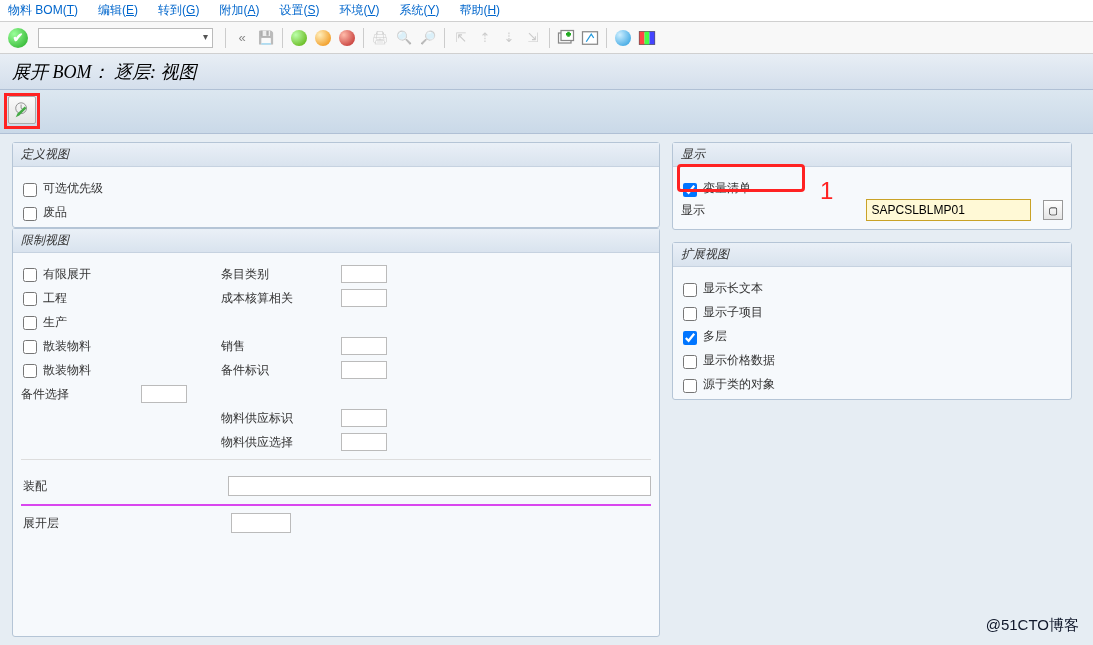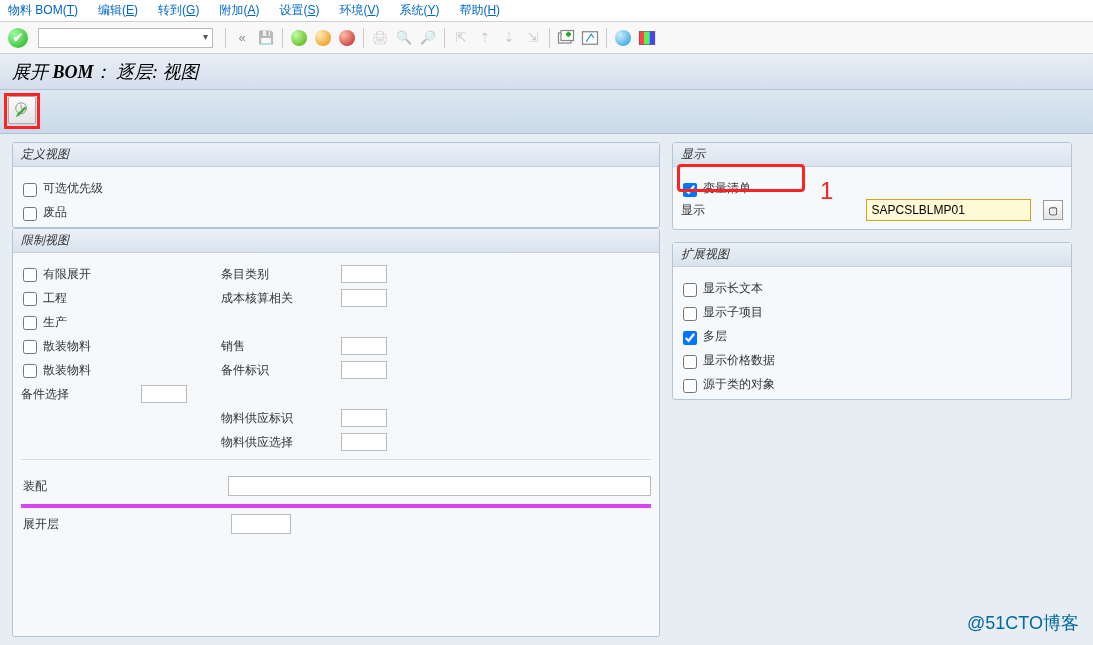--- a/index.html
+++ b/index.html
@@ -19,21 +19,21 @@
     .tb-btn { width: 20px; height: 20px; display: flex; align-items: center; justify-content: center; cursor: pointer; font-size: 13px; border-radius: 2px; }
     .green-circ { width: 16px; height: 16px; border-radius: 50%; background: radial-gradient(circle at 30% 30%, #bfa, #5a0); }
     .red-circ { width: 16px; height: 16px; border-radius: 50%; background: radial-gradient(circle at 30% 30%, #fba, #b22); }
     .lightblue-circ { width: 16px; height: 16px; border-radius: 50%; background: radial-gradient(circle at 30% 30%, #cef, #29d); }
     .disabled { opacity: 0.4; }
     .tb-glyph { color: #888; }
     
     
     .titlebar { background: linear-gradient(#e8eef5, #d4dfec); height: 36px; padding: 6px 12px; border-bottom: 1px solid #b0c0d5; }
     .title-text { font-size: 18px; font-style: italic; font-family: Georgia, serif; }
-    .title-text b { font-weight: bold; }
+    .title-text b { font-weight: normal; }
     
     
     .subtoolbar { background: linear-gradient(#dce7f0, #cad9e8); height: 44px; padding: 6px 8px; border-bottom: 1px solid #b0c0d5; position: relative; }
     .exec-btn { width: 28px; height: 28px; display: flex; align-items: center; justify-content: center; cursor: pointer; background: linear-gradient(#fafafa,#e5e5e5); border: 1px solid #aaa; border-radius: 2px; }
     .exec-btn svg { width: 18px; height: 18px; }
     .annot-box { position: absolute; border: 3px solid #f22; }
     .annot-text { position: absolute; color: #f22; font-size: 24px; font-weight: 400; }
     
     
     .workarea { display: flex; gap: 12px; padding: 8px 12px; background: #e6edf3; height: calc(100% - 134px); position: relative; }
@@ -58,21 +58,21 @@
     .form-lbl { width: 180px; font-size: 12px; color: #333; }
     
     .yellow-inp { width: 165px; height: 22px; border: 1px solid #c9a227; background: #fff9d6; padding: 0 4px; font-size: 12px; }
     .white-inp { width: 165px; height: 22px; border: 1px solid #bbb; background: #fff; padding: 0 4px; font-size: 12px; }
     .f4 { width: 20px; height: 20px; border: 1px solid #999; background: linear-gradient(#fff,#e5e5e5); margin-left: 2px; cursor: pointer; display: flex; align-items: center; justify-content: center; font-size: 10px; }
     
     .bottom-rows { border-top: 1px solid #ddd; padding-top: 8px; margin-top: 8px; }
     .bottom-row { display: flex; align-items: center; height: 36px; gap: 8px; }
     .bottom-row .form-lbl { width: 202px; padding-left: 2px; }
     
-    .watermark { position: absolute; right: 14px; bottom: 10px; color: #0369a1; font-size: 18px; }
+    .watermark { position: absolute; right: 14px; bottom: 10px; color: #0f172a; font-size: 15px; }
     
     .red-annot-1 { left: 820px; top: 243px; }
   </style>
 </head>
 <body>
 
 <div class="menubar">
   <span class="menu-item"><span>物料 BOM</span>(<u>T</u>)</span>
   <span class="menu-item"><span>编辑</span>(<u>E</u>)</span>
   <span class="menu-item"><span>转到</span>(<u>G</u>)</span>
@@ -240,21 +240,21 @@
             <span class="lbl">物料供应选择</span>
             <input class="tinp" style="">
           </div>
         </div>
 
         <div class="bottom-rows">
           <div class="bottom-row">
             <span class="form-lbl">装配</span>
             <input class="inp-l" style="">
           </div>
-          <div class="bottom-row" style="border-top:4px solid #d946ef;">
+          <div class="bottom-row" style="border-top:2px solid #d946ef;">
             <span class="form-lbl">展开层</span>
             <input class="inp-s" style="">
           </div>
         </div>
       </div>
     </div>
   </div>
 
   <div class="right-col">
 

